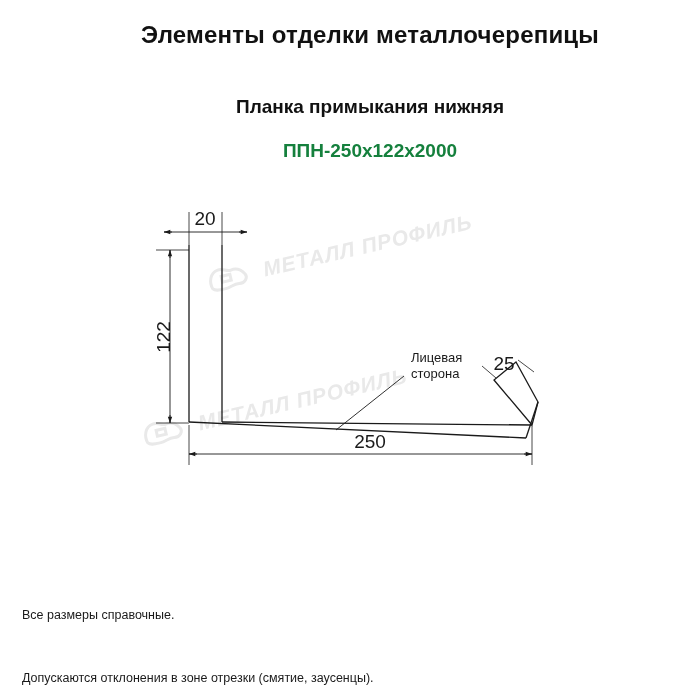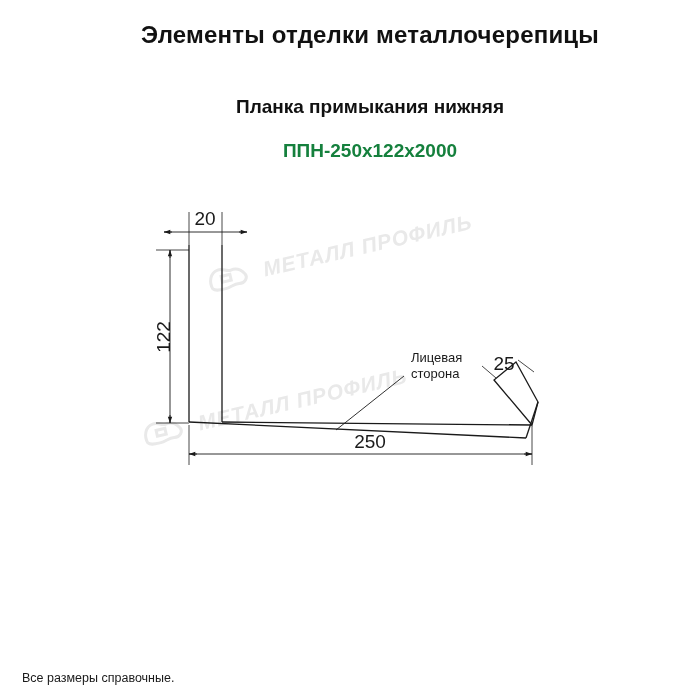--- a/index.html
+++ b/index.html
@@ -195,15 +195,16 @@
       <g>
         <line x1="332" y1="250" x2="400" y2="196" stroke="#1a1a1a" stroke-width="0.9"></line>
         <text class="label-text" x="407" y="182">Лицевая</text>
         <text class="label-text" x="407" y="198">сторона</text>
       </g>
     </svg>
   </div>
 
   <div class="footer">
     <div class="footer-line">Все размеры справочные.</div>
+    <div class="footer-line">Допускаются отклонения в зоне отрезки (смятие, заусенцы).</div>
   </div>
 
 </div>
 
 </body></html>

